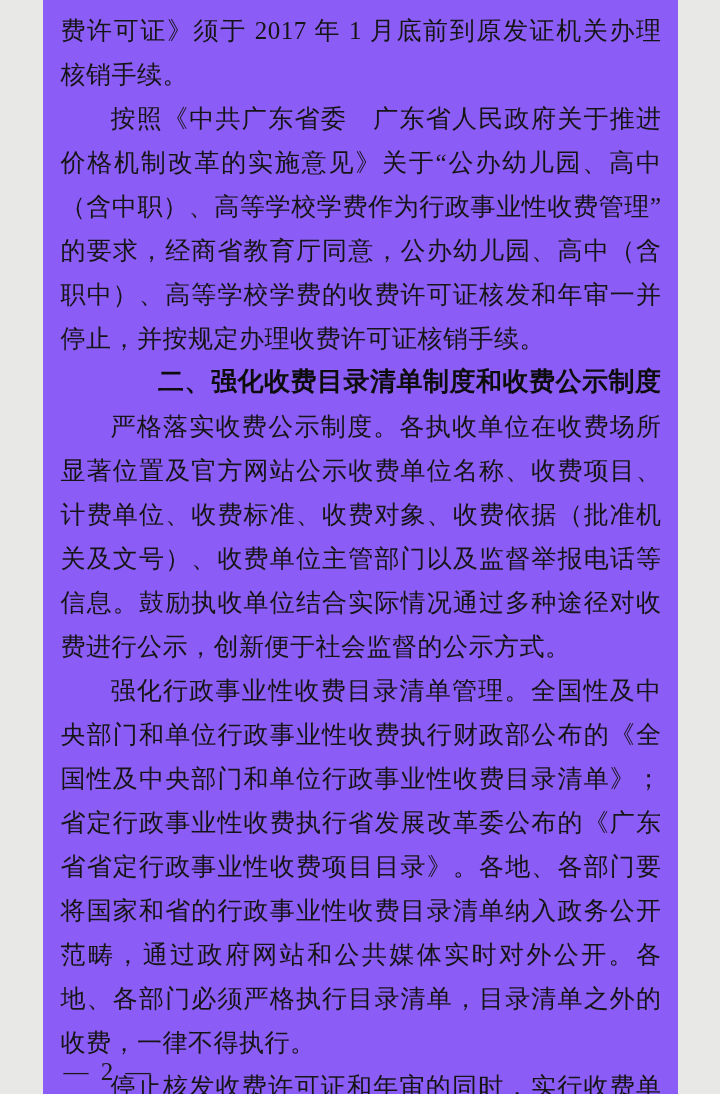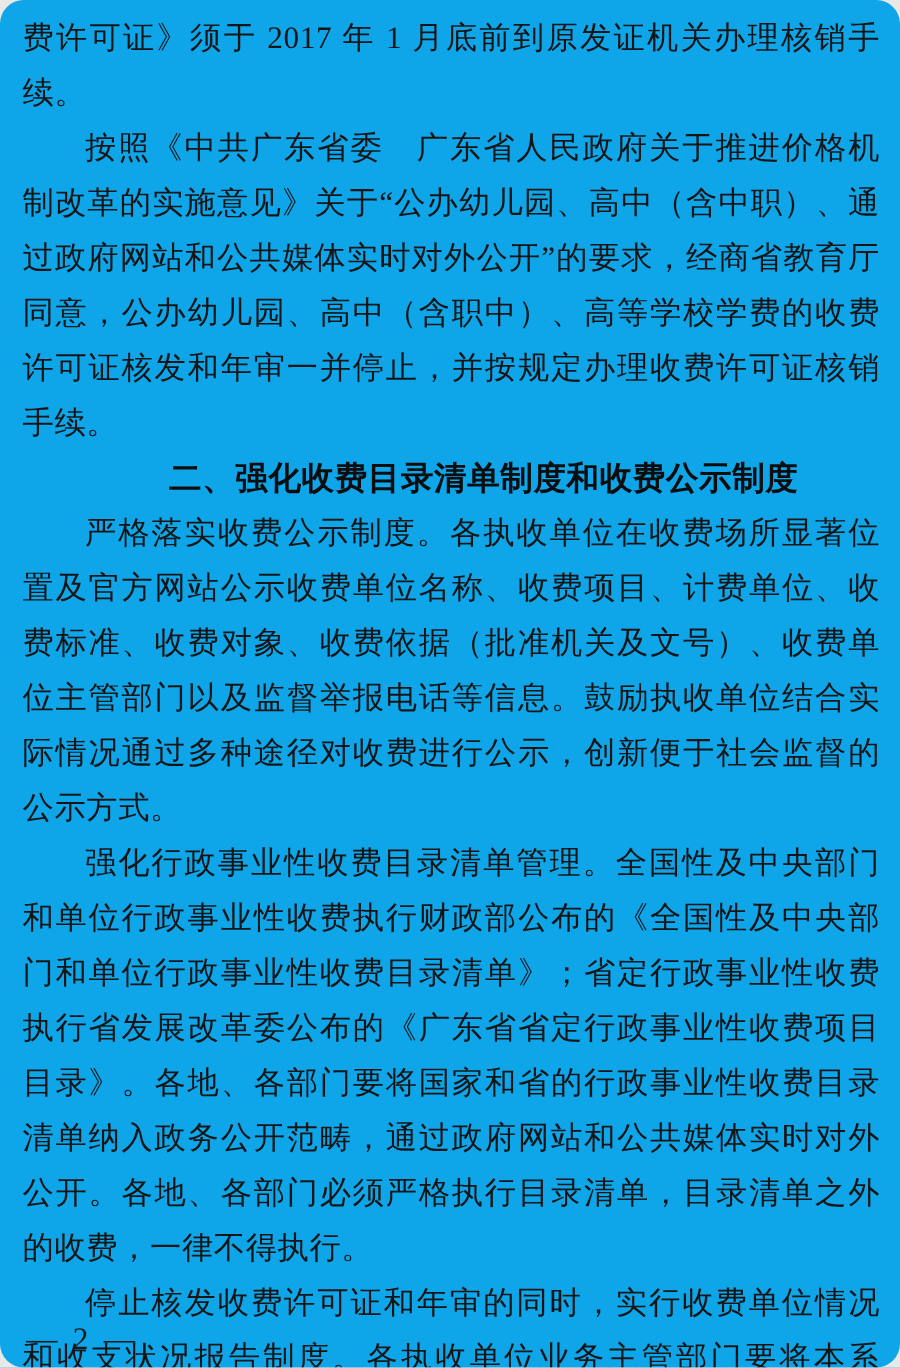--- a/index.html
+++ b/index.html
@@ -2,69 +2,68 @@
 <html lang="zh"><head>
 <meta charset="utf-8">
 <style>
   html, body {
     margin: 0;
     padding: 0;
     background: #e8e8e6;
   }
   .page {
     position: relative;
-    width: 720px;
+    width: 635px;
     height: 1094px;
     margin: 0 auto;
-    background: #0ea5e9;
+    background: #8b5cf6;
     color: #151515;
     box-sizing: border-box;
     padding: 9px 16px 0 18px;
     overflow: hidden;
     font-family: "Liberation Serif", "DejaVu Serif", serif;
-    border-radius: 19px;
   }
   .para {
     margin: 0;
     font-size: 25px;
     line-height: 44px;
     letter-spacing: 0.5px;
     text-align: justify;
     text-justify: inter-ideograph;
   }
   .indent {
     text-indent: 2em;
   }
   .heading {
     margin: 0;
     font-size: 26px;
     line-height: 44px;
     font-weight: bold;
     text-indent: 2em;
-    text-align: center;
+    text-align: right;
     letter-spacing: 0.5px;
-    font-family: Liberation Serif, serif;
+    font-family: Liberation Mono, monospace;
     color: #0d0d0d;
   }
   .page-footer {
     position: absolute;
     left: 21px;
     bottom: 8px;
     font-size: 25px;
     letter-spacing: 3px;
     color: #1a1a1a;
   }
 </style>
 </head>
 <body>
 
 <div class="page">
   <p class="para">费许可证》须于 2017 年 1 月底前到原发证机关办理核销手续。</p>
 
-  <p class="para indent">按照《中共广东省委　广东省人民政府关于推进价格机制改革的实施意见》关于“公办幼儿园、高中（含中职）、通过政府网站和公共媒体实时对外公开”的要求，经商省教育厅同意，公办幼儿园、高中（含职中）、高等学校学费的收费许可证核发和年审一并停止，并按规定办理收费许可证核销手续。</p>
+  <p class="para indent">按照《中共广东省委　广东省人民政府关于推进价格机制改革的实施意见》关于“公办幼儿园、高中（含中职）、高等学校学费作为行政事业性收费管理”的要求，经商省教育厅同意，公办幼儿园、高中（含职中）、高等学校学费的收费许可证核发和年审一并停止，并按规定办理收费许可证核销手续。</p>
 
   <h2 class="heading">二、强化收费目录清单制度和收费公示制度</h2>
 
   <p class="para indent">严格落实收费公示制度。各执收单位在收费场所显著位置及官方网站公示收费单位名称、收费项目、计费单位、收费标准、收费对象、收费依据（批准机关及文号）、收费单位主管部门以及监督举报电话等信息。鼓励执收单位结合实际情况通过多种途径对收费进行公示，创新便于社会监督的公示方式。</p>
 
   <p class="para indent">强化行政事业性收费目录清单管理。全国性及中央部门和单位行政事业性收费执行财政部公布的《全国性及中央部门和单位行政事业性收费目录清单》；省定行政事业性收费执行省发展改革委公布的《广东省省定行政事业性收费项目目录》。各地、各部门要将国家和省的行政事业性收费目录清单纳入政务公开范畴，通过政府网站和公共媒体实时对外公开。各地、各部门必须严格执行目录清单，目录清单之外的收费，一律不得执行。</p>
 
 
   <p class="para indent">停止核发收费许可证和年审的同时，实行收费单位情况和收支状况报告制度。各执收单位业务主管部门要将本系统、本部门具体实施收费的单位名称和变动情况，及时向同级价格、财政部</p>
 

